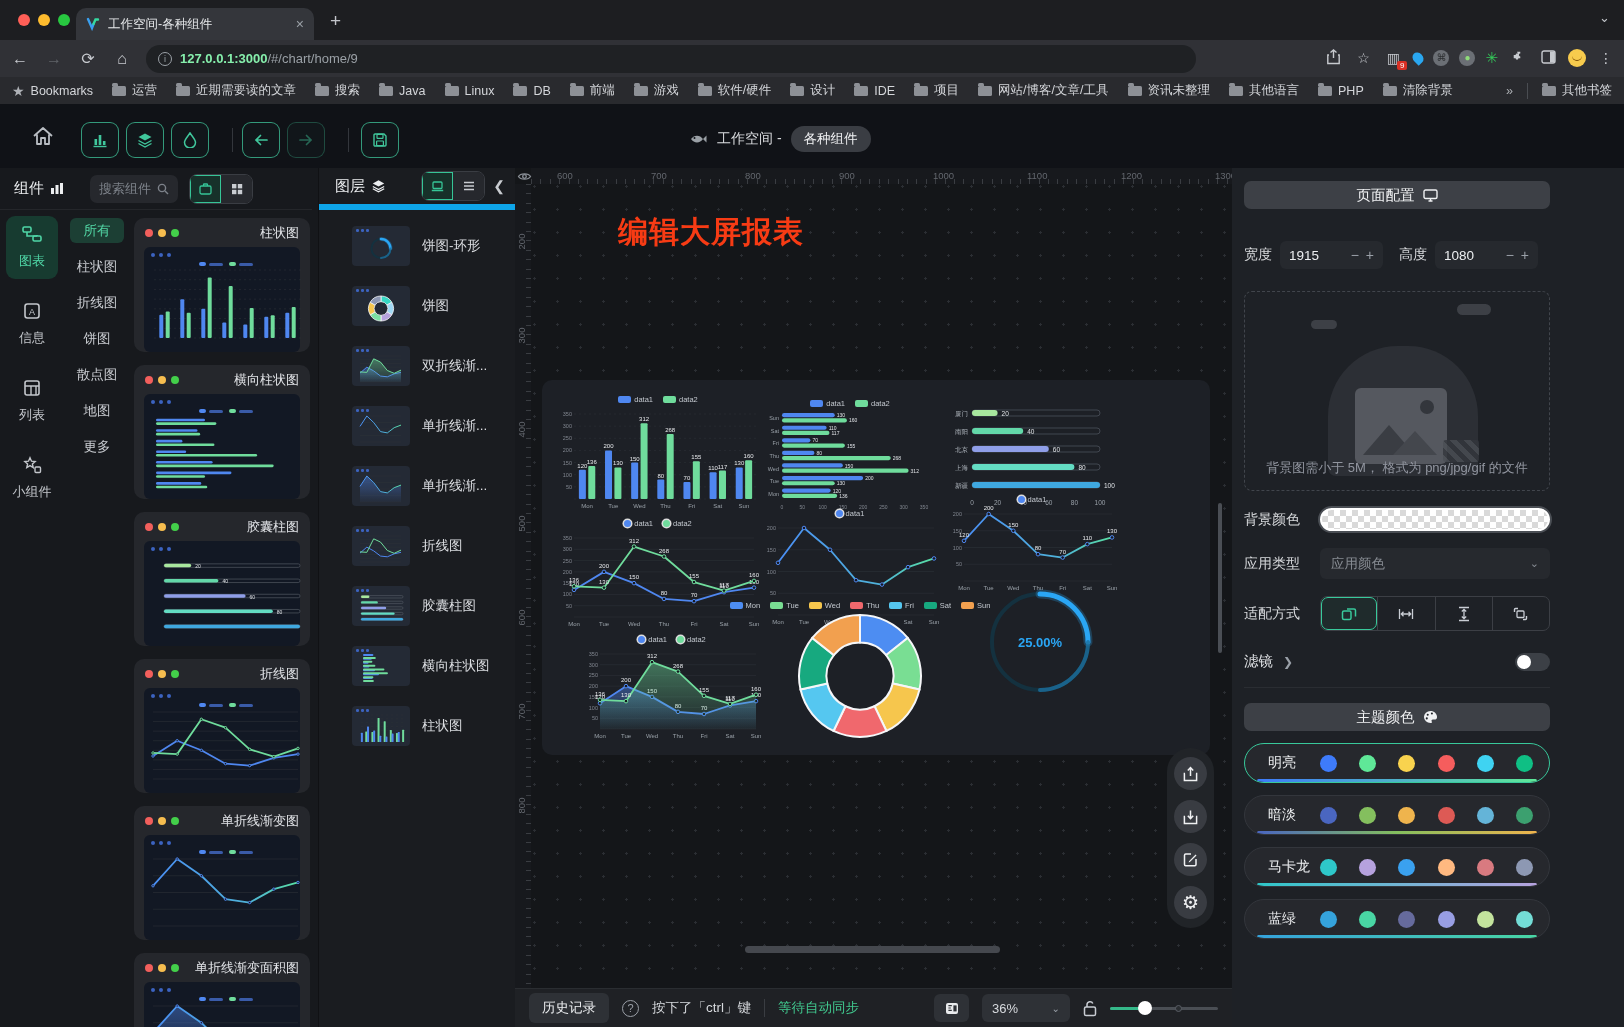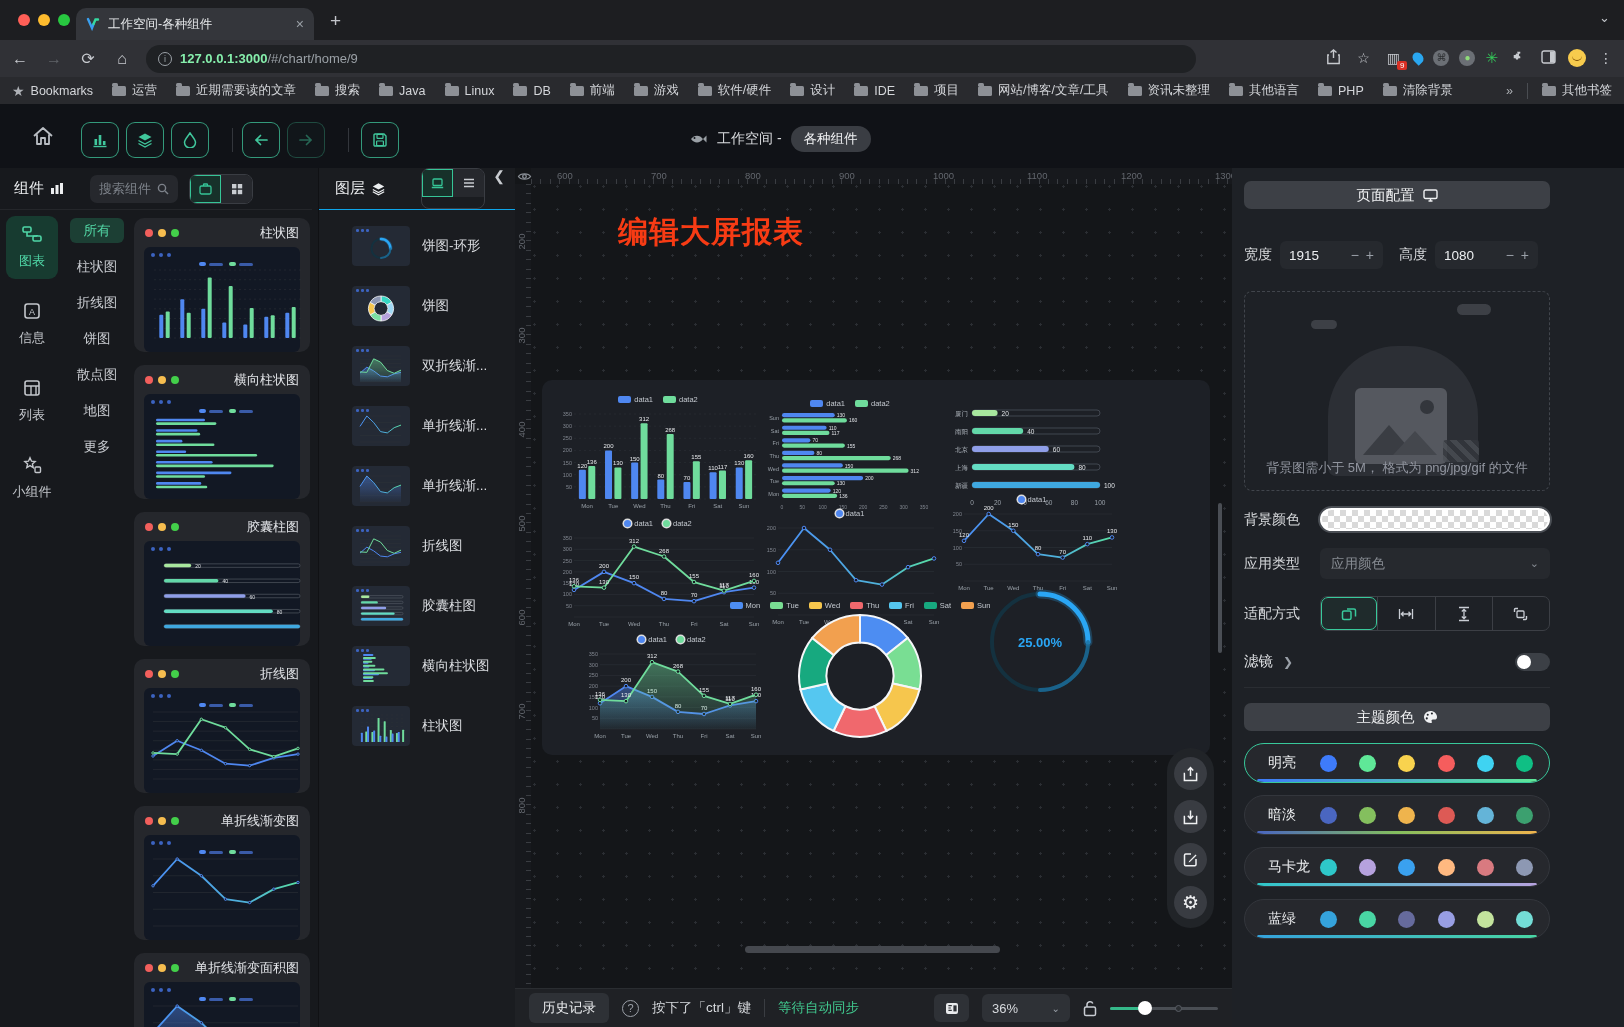--- a/index.html
+++ b/index.html
@@ -84,21 +84,21 @@
   .card{width:176px;background:#25272c;border-radius:10px;margin-bottom:13px;}
   .card-head{height:29px;display:flex;align-items:center;padding:0 11px;}
   .dots3{display:flex;gap:5px;}
   .dots3 i{width:8px;height:8px;border-radius:50%;display:block;}
   .card-title{margin-left:auto;font-size:13px;color:#e2e4e8;}
   .pv{margin:0 10px 11px;background:#121824;border-radius:6px;padding:5px 4px 4px;position:relative;}
   .pv-dots{position:absolute;left:7px;top:6px;display:flex;gap:4px;}
   .pv-dots i{width:4px;height:4px;border-radius:50%;background:#3c63c0;display:block;}
   .mini{width:156px;height:88px;margin-top:8px;}
   .layers-panel{position:absolute;left:318px;top:168px;width:197px;bottom:0;background:#1a1c20;border-left:1px solid #101114;}
-  .lp-head{height:42px;border-bottom:1px solid #0ea5e9;display:flex;padding:0 10px 0 16px;}
+  .lp-head{height:42px;border-bottom:6px solid #0ea5e9;display:flex;align-items:center;padding:0 10px 0 16px;}
   .lp-title{font-size:15px;color:#eceef0;display:flex;gap:6px;align-items:center;}
   .lp-toggle{margin-left:auto;}
   .lp-collapse{margin-left:8px;color:#c9ccd1;font-size:14px;}
   .litem{display:flex;align-items:center;gap:12px;padding:10px 8px 10px 33px;}
   .lthumb{width:58px;height:40px;background:#242a35;border-radius:4px;position:relative;flex:none;padding:7px 3px 2px;}
   .lthumb .pv-dots i{width:2.5px;height:2.5px;}
   .lthumb .pv-dots{left:4px;top:3px;gap:2.5px;}
   .tmini{width:52px;height:31px;}
   .llabel{font-size:13.5px;color:#dcdee2;white-space:nowrap;}
   

